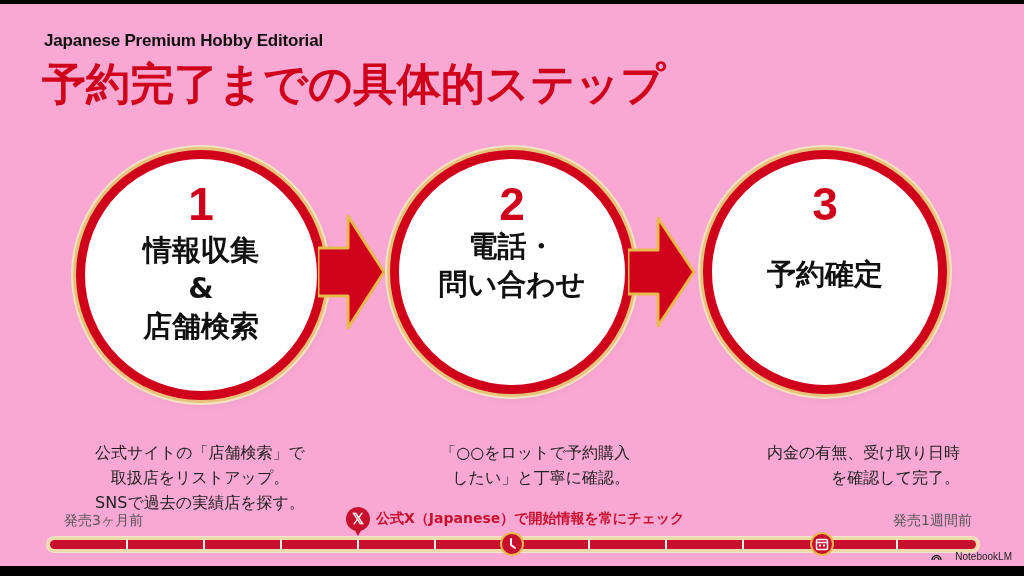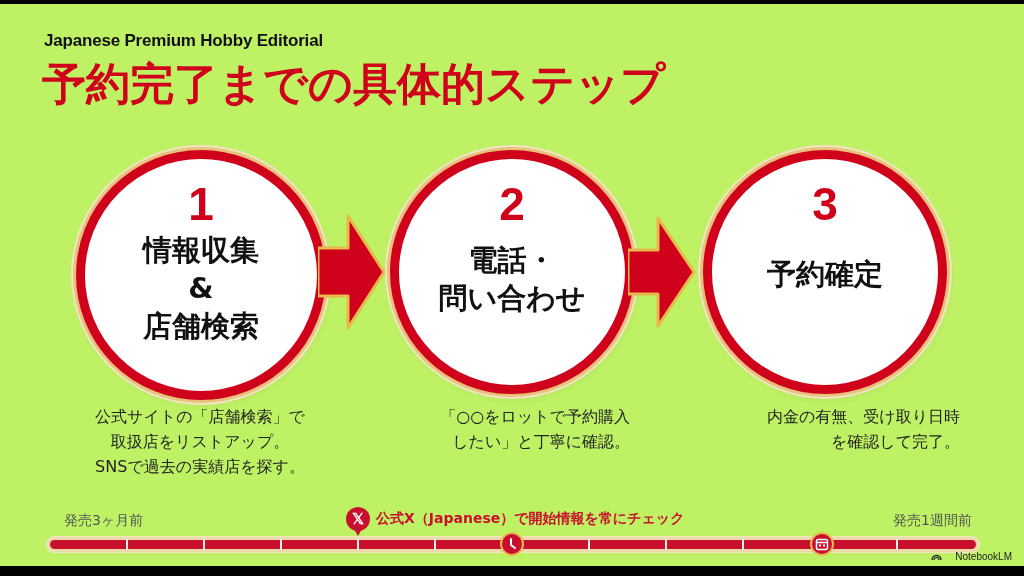--- a/index.html
+++ b/index.html
@@ -1,20 +1,20 @@
 <!DOCTYPE html>
 <html><head>
   <meta charset="utf-8">
   <style>
     * { box-sizing: border-box; margin: 0; padding: 0; }
     html, body { width: 1024px; height: 576px; overflow: hidden; background: #000; }
     body { font-family: "DejaVu Sans", "Liberation Sans", sans-serif; position: relative; }
     .slide {
       position: absolute; left: 0; top: 4px; width: 1024px; height: 562px;
-      background: #bef264; overflow: hidden;
+      background: #f9a8d4; overflow: hidden;
     }
     .subtitle {
       position: absolute; left: 44px; top: 27px;
       font-family: "Liberation Sans", sans-serif; font-weight: bold;
       font-size: 17px; color: #111; letter-spacing: -0.2px;
     }
     .title {
       position: absolute; left: 42px; top: 54px;
       font-family: "DejaVu Sans", sans-serif; font-weight: bold;
       font-size: 44px; color: #d0021b; letter-spacing: 0px; line-height: 52px;
@@ -32,27 +32,27 @@
       color: #d0021b; font-size: 46px; line-height: 46px; margin-top: 22px;
     }
     .circle .label {
       font-family: "DejaVu Sans", sans-serif; font-weight: bold;
       color: #111; font-size: 29px; line-height: 38px; margin-top: 4px;
       white-space: pre-line;
     }
     #c1 { left: 76px; top: 146px; width: 250px; height: 250px; }
     #c2 { left: 390px; top: 146px; width: 244px; height: 244px; }
     #c3 { left: 703px; top: 146px; width: 244px; height: 244px; }
-    #c2 .label { margin-top: 14px; }
+    #c2 .label { margin-top: 0; }
     #c3 .label { margin-top: 28px; }
     .arrow { position: absolute; }
     .desc {
       position: absolute; text-align: center;
       font-family: "DejaVu Sans", sans-serif; font-size: 16px; line-height: 25px;
-      color: #222; white-space: pre-line;
+      color: #222; white-space: pre-line; margin-top: 36px;
     }
     #d1 { left: 40px; top: 400px; width: 320px; }
     #d2 { left: 400px; top: 400px; width: 230px; text-align: right; }
     #d3 { left: 690px; top: 400px; width: 270px; text-align: right; }
     .tl-label {
       position: absolute; font-family: "DejaVu Sans", sans-serif;
       font-size: 14px; color: #555;
     }
     #tl-start { left: 64px; top: 508px; }
     #tl-end { left: 893px; top: 508px; }

